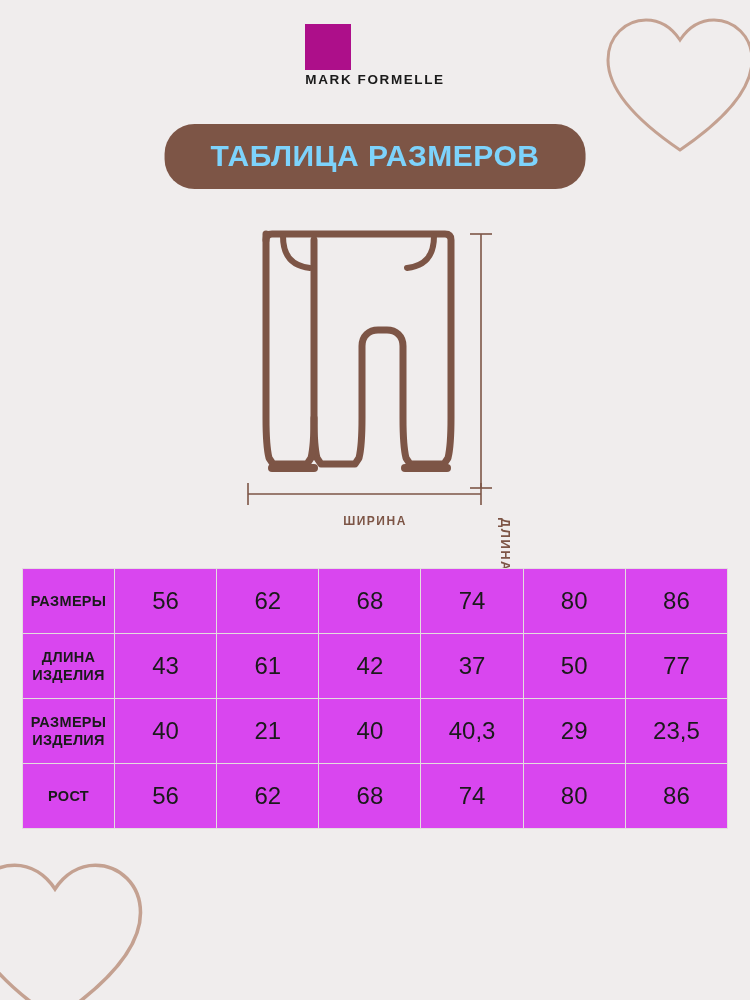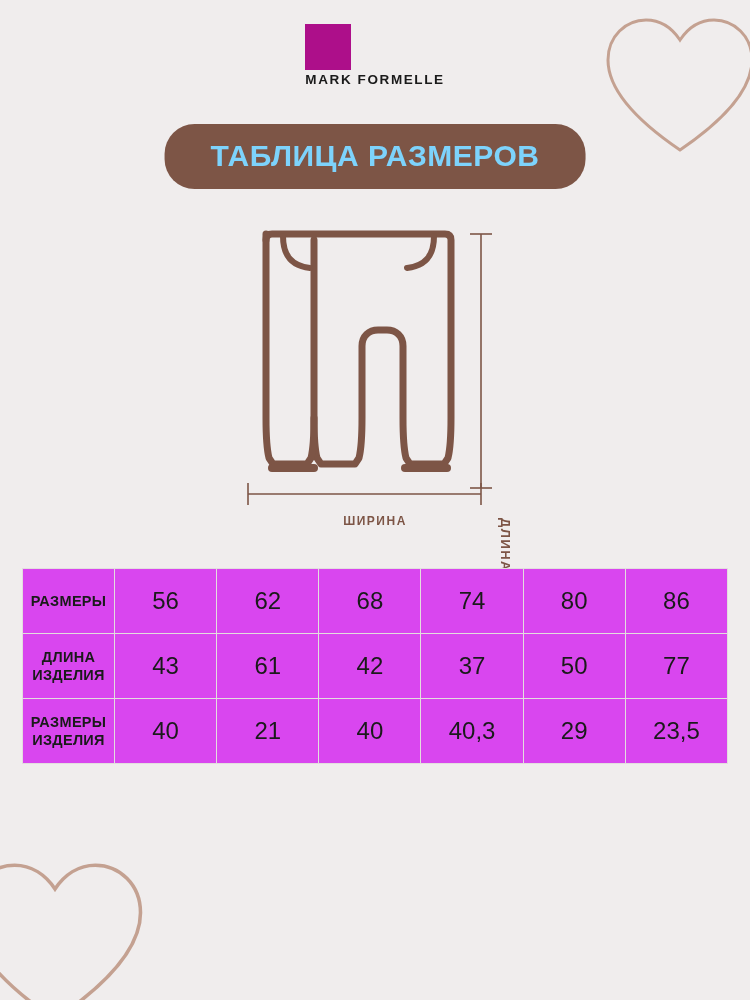--- a/index.html
+++ b/index.html
@@ -245,15 +245,24 @@
       </tr>
       <tr>
         <td class="rowhead">РАЗМЕРЫ ИЗДЕЛИЯ</td>
         <td class="val">40</td>
         <td class="val">21</td>
         <td class="val">40</td>
         <td class="val">40,3</td>
         <td class="val">29</td>
         <td class="val">23,5</td>
       </tr>
+      <tr>
+        <td class="rowhead">РОСТ</td>
+        <td class="val">56</td>
+        <td class="val">62</td>
+        <td class="val">68</td>
+        <td class="val">74</td>
+        <td class="val">80</td>
+        <td class="val">86</td>
+      </tr>
     </tbody>
   </table>
 </div>
 
 </body></html>

